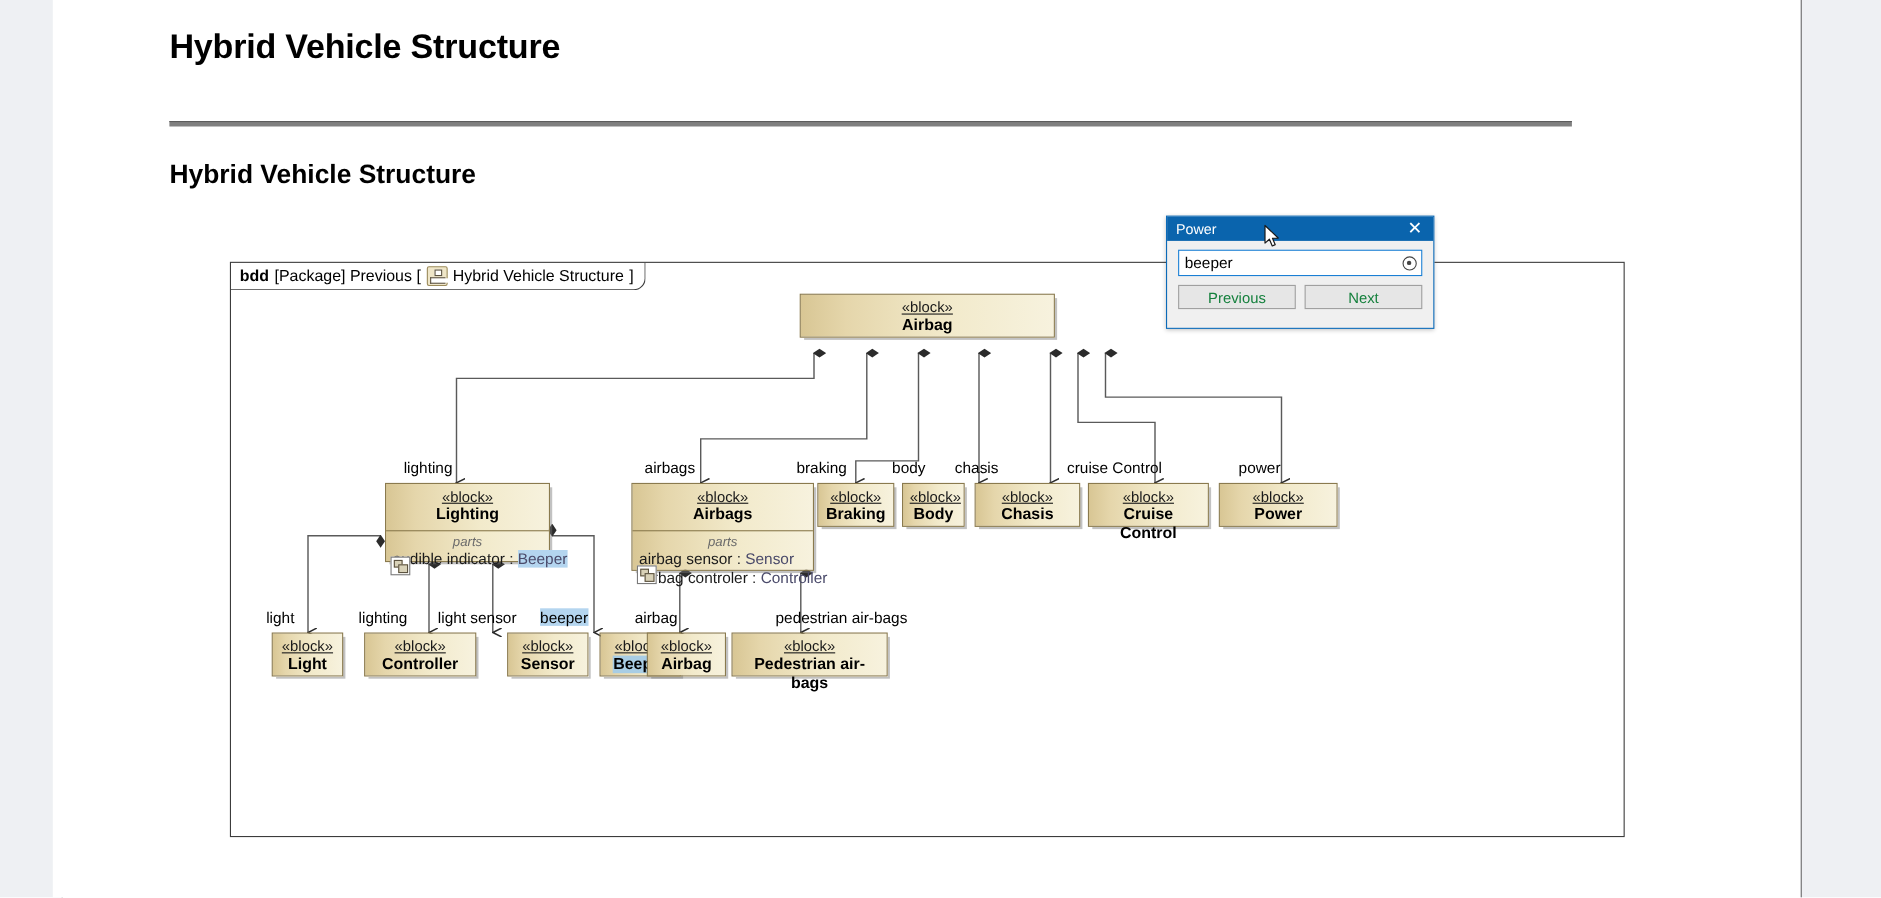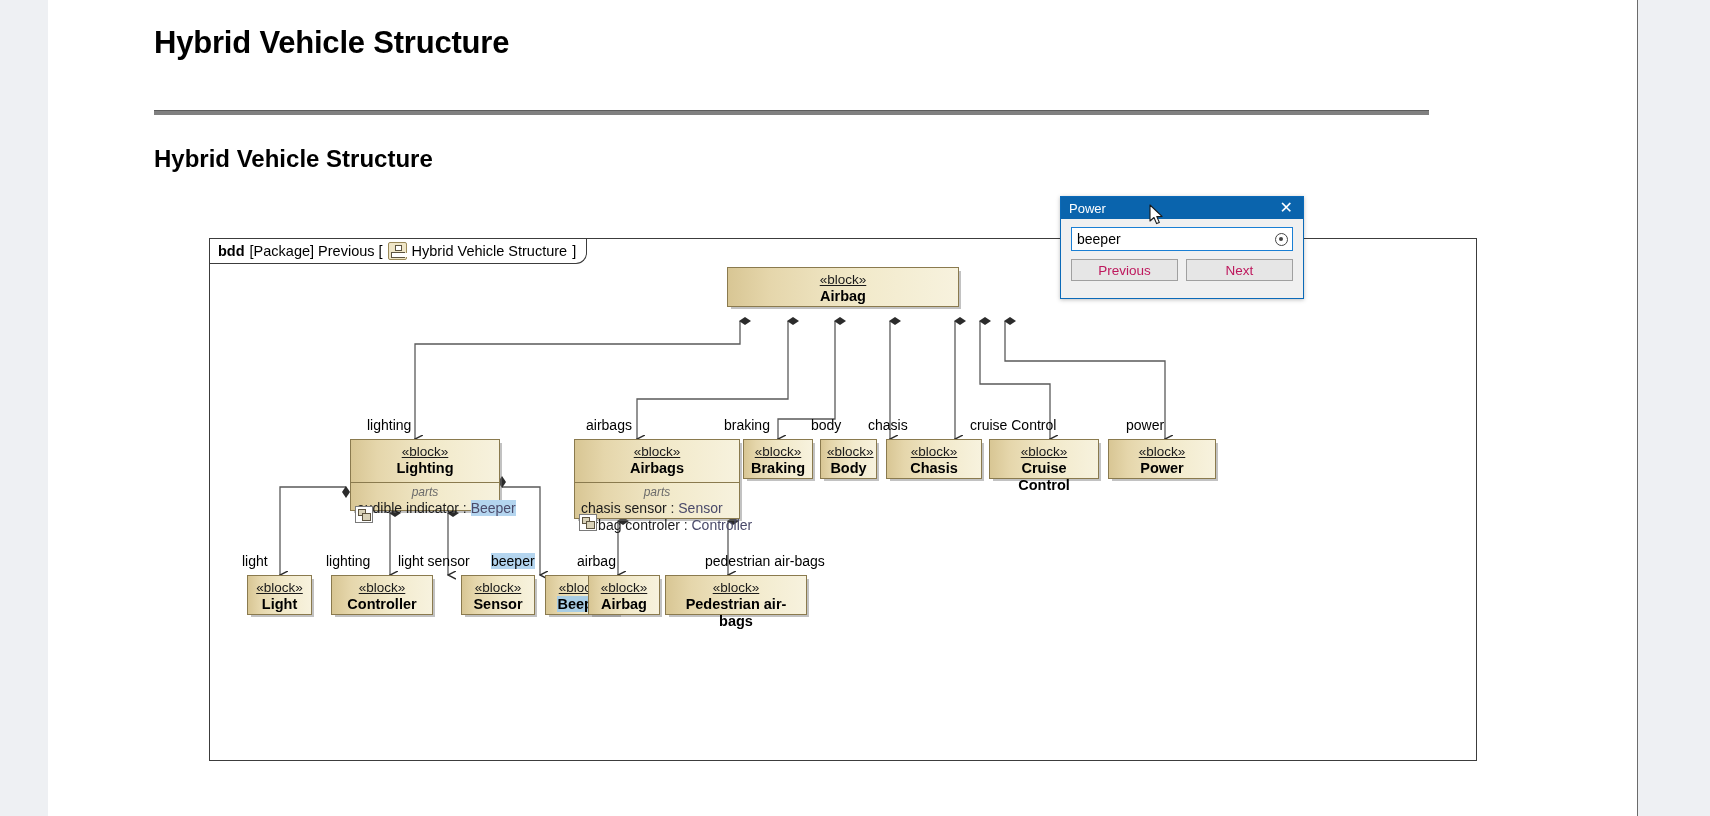--- a/index.html
+++ b/index.html
@@ -61,21 +61,21 @@
   #search-titlebar{height:22px;background:#0a64ad;display:flex;align-items:center;justify-content:space-between;padding:0 4px 0 8px;}
   #search-title{color:#fff;font-size:13px;}
   #search-close{color:#fff;font-size:16px;line-height:1;padding:0 6px;cursor:pointer;font-family:"DejaVu Sans",sans-serif;}
   #search-body{padding:8px 10px 9px;}
   #search-field-wrap{position:relative;height:24px;border:1px solid #1a7fd4;background:#fff;box-sizing:border-box;display:flex;align-items:center;}
   #search-input{border:none;outline:none;flex:1;height:100%;font-size:14px;font-family:"Liberation Sans",sans-serif;padding:0 4px 0 5px;color:#000;background:transparent;}
   #search-clear{width:22px;height:100%;display:flex;align-items:center;justify-content:center;cursor:pointer;}
   .gear{width:13px;height:13px;border-radius:50%;border:1.6px solid #444;position:relative;box-sizing:border-box;}
   .gear::after{content:"";position:absolute;left:3px;top:3px;width:4px;height:4px;border-radius:50%;background:#444;}
   #search-buttons{display:flex;gap:8px;margin-top:8px;}
-  .sbtn{flex:1;height:22px;border:1px solid #a0a0a0;background:#e6e6e6;font-size:13.5px;font-family:"Liberation Sans",sans-serif;color:#be185d;cursor:pointer;}
+  .sbtn{flex:1;height:22px;border:1px solid #a0a0a0;background:#e6e6e6;font-size:13.5px;font-family:"Liberation Sans",sans-serif;color:#15803d;cursor:pointer;}
   #cursor{position:absolute;left:1101px;top:204px;width:16px;height:22px;pointer-events:none;}
 </style>
 </head>
 <body>
 
 <div id="gutter-left"></div>
 <div id="gutter-right"></div>
 
 <div id="page">
 
@@ -152,21 +152,21 @@
     </div>
 
     <div class="blk" style="left:364px;top:200px;width:166px;height:80px;">
       <div class="hd">
         <div class="ster">«block»</div>
         <div class="nm">Airbags</div>
       </div>
       <div class="sep"></div>
       <div class="parts-hd">parts</div>
       <div class="prop">
-        <span class="pn">chasis sensor</span><span> : </span><span class="ty">Sensor</span>
+        <span class="pn">airbag sensor</span><span> : </span><span class="ty">Sensor</span>
       </div>
       <div class="prop">
         <span class="pn">Airbag controler</span><span> : </span><span class="ty">Controller</span>
       </div>
       <div class="ibd-ico" style="left:4px;top:74px;"></div>
     </div>
 
     <div class="blk" style="left:533px;top:200px;width:70px;height:40px;">
       <div class="hd">
         <div class="ster">«block»</div>

